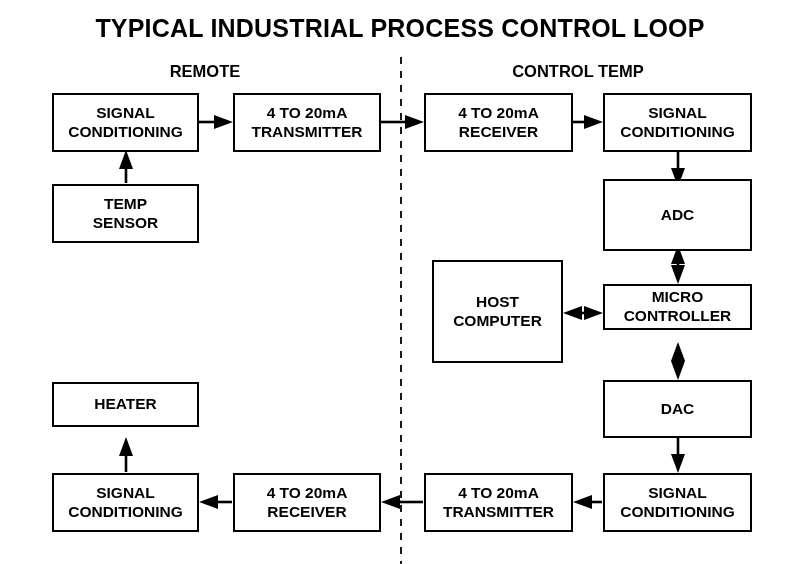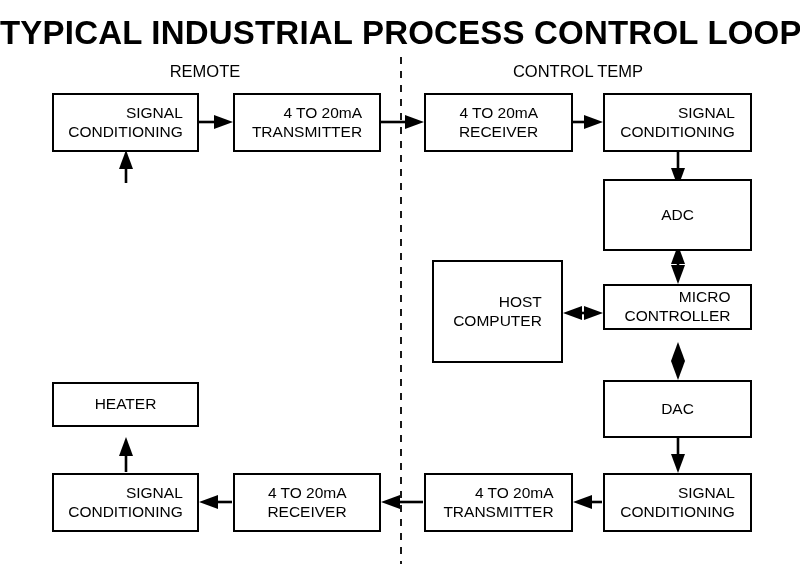--- a/index.html
+++ b/index.html
@@ -22,31 +22,31 @@
     width: 800px;
     height: 564px;
   }
   .diagram-title {
     position: absolute;
     left: 0;
     top: 14px;
     width: 800px;
     text-align: center;
     font-family: "Liberation Sans", sans-serif;
-    font-size: 33px;
+    font-size: 25px;
     font-weight: bold;
     letter-spacing: 0.2px;
     color: #000000;
     white-space: nowrap;
   }
   .section-label {
     position: absolute;
     font-family: "Liberation Sans", sans-serif;
     font-size: 16.5px;
-    font-weight: normal;
+    font-weight: bold;
     color: #000000;
     text-align: center;
     white-space: nowrap;
     transform: translateX(-50%);
   }
   .node {
     position: absolute;
     box-sizing: border-box;
     border: 2.5px solid #000000;
     background: #ffffff;
@@ -56,26 +56,25 @@
     text-align: center;
     z-index: 3;
   }
   .node.circle {
     border-radius: 50%;
     border-width: 2px;
   }
   .node-label {
     font-family: "Liberation Sans", sans-serif;
     font-size: 15.5px;
-    font-weight: normal;
+    font-weight: bold;
     line-height: 1.2;
     color: #000000;
     white-space: pre-line;
     padding: 0 3px;
-    text-align: right;
   }
   svg.connectors { z-index: 1; }
   svg.divider { z-index: 2; }
   .conn { stroke: #000000; stroke-width: 2.6px; fill: none; }
   .arrowhead { fill: #000000; }
   .divider-line {
     stroke: #000000;
     stroke-width: 1.8px;
     stroke-dasharray: 7 7;
     fill: none;
@@ -179,20 +178,24 @@
   <div class="node" style="left:424px; top:93px; width:149px; height:59px;">
     <span class="node-label">4 TO 20mA
 RECEIVER</span>
   </div>
 
   <div class="node" style="left:603px; top:93px; width:149px; height:59px;">
     <span class="node-label">SIGNAL
 CONDITIONING</span>
   </div>
 
+  <div class="node" style="left:52px; top:184px; width:147px; height:59px;">
+    <span class="node-label">TEMP
+SENSOR</span>
+  </div>
 
 
   <div class="node" style="left:52px; top:382px; width:147px; height:45px;">
     <span class="node-label">HEATER</span>
   </div>
 
   <div class="node" style="left:603px; top:179px; width:149px; height:72px;">
     <span class="node-label">ADC</span>
   </div>
 

